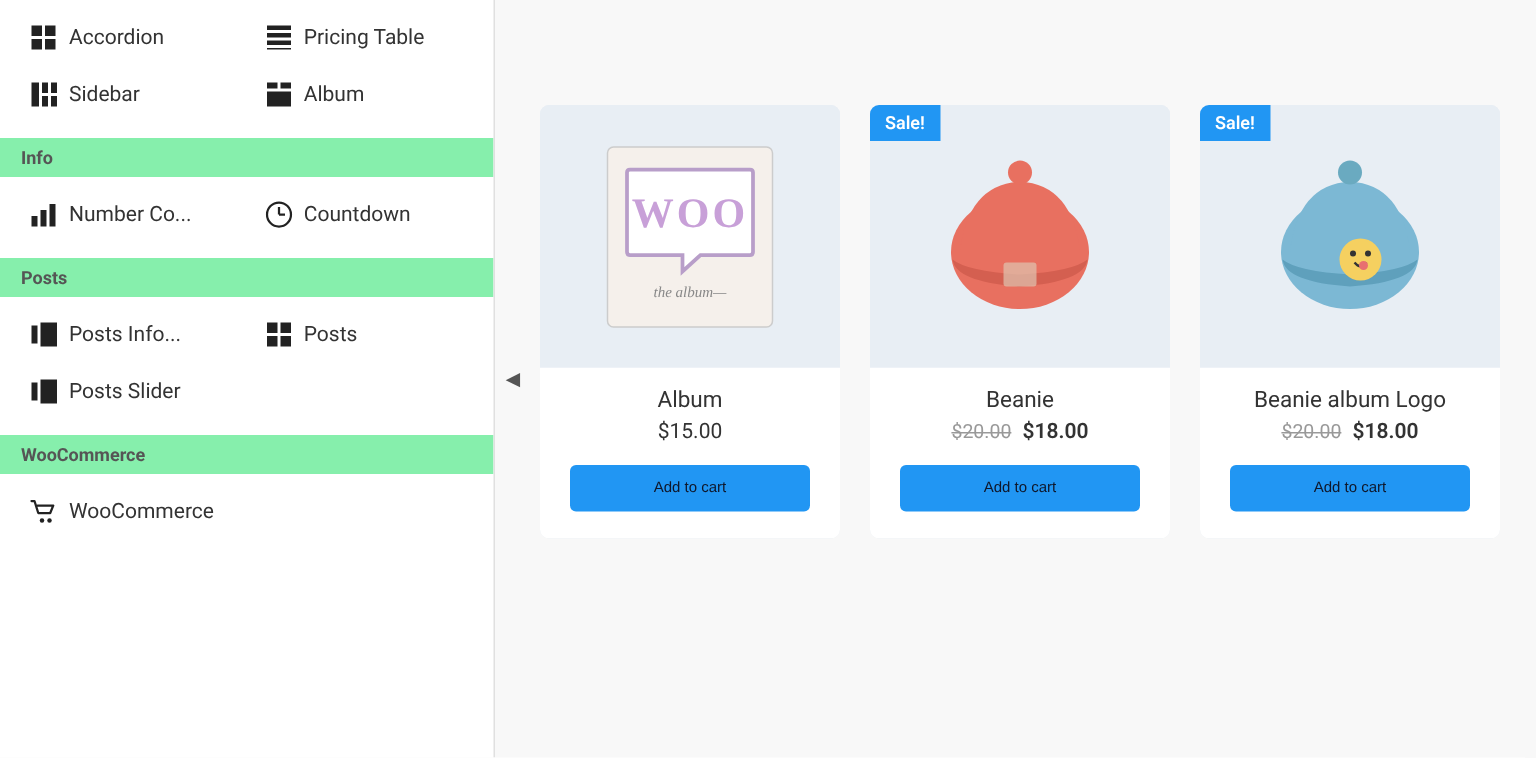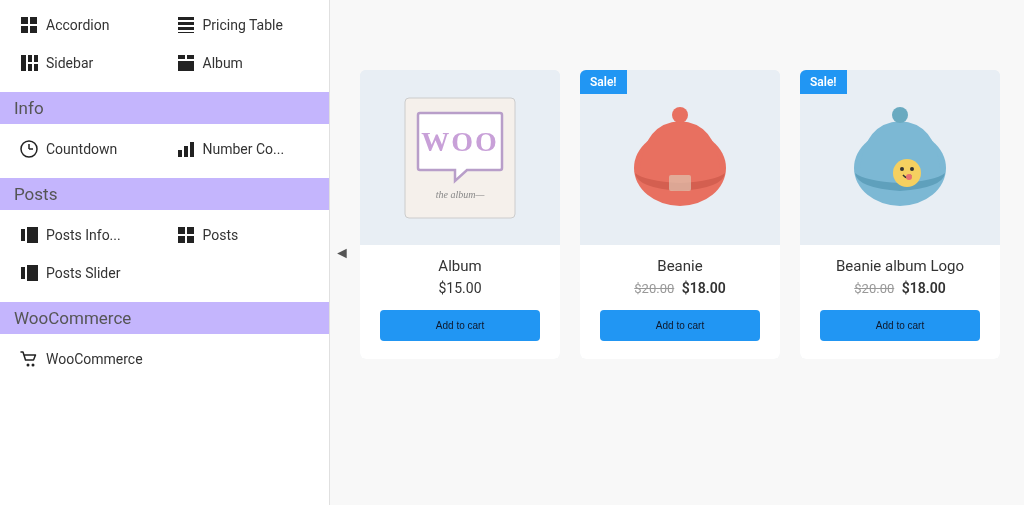--- a/index.html
+++ b/index.html
@@ -42,25 +42,25 @@
     .sidebar-icon {
       width: 18px;
       height: 18px;
       flex-shrink: 0;
       display: flex;
       align-items: center;
       justify-content: center;
     }
 
     .sidebar-section-header {
-      background: #c4b5fd;
+      background: #86efac;
       padding: 6px 14px;
-      font-size: 17px;
+      font-size: 12px;
       color: #555;
-      font-weight: 400;
+      font-weight: 700;
       margin-top: 4px;
     }
 
     
     .main-content {
       flex: 1;
       background: #f8f8f8;
       overflow-y: auto;
       padding: 30px 40px 30px 30px;
       position: relative;
@@ -230,36 +230,36 @@
       </span>
       <span>Album</span>
     </div>
   </div>
 
   <div class="sidebar-section-header">Info</div>
   <div class="sidebar-grid">
     <div class="sidebar-item">
       <span class="sidebar-icon">
         <svg width="18" height="18" viewBox="0 0 18 18" fill="none">
+          <rect x="1" y="10" width="4" height="7" fill="#222"></rect>
+          <rect x="7" y="6" width="4" height="11" fill="#222"></rect>
+          <rect x="13" y="2" width="4" height="15" fill="#222"></rect>
+        </svg>
+      </span>
+      <span>Number Co...</span>
+    </div>
+    <div class="sidebar-item">
+      <span class="sidebar-icon">
+        <svg width="18" height="18" viewBox="0 0 18 18" fill="none">
           <circle cx="9" cy="9" r="8" stroke="#222" stroke-width="1.5" fill="none"></circle>
           <line x1="9" y1="9" x2="9" y2="4" stroke="#222" stroke-width="1.5"></line>
           <line x1="9" y1="9" x2="13" y2="9" stroke="#222" stroke-width="1.5"></line>
         </svg>
       </span>
       <span>Countdown</span>
-    </div>
-    <div class="sidebar-item">
-      <span class="sidebar-icon">
-        <svg width="18" height="18" viewBox="0 0 18 18" fill="none">
-          <rect x="1" y="10" width="4" height="7" fill="#222"></rect>
-          <rect x="7" y="6" width="4" height="11" fill="#222"></rect>
-          <rect x="13" y="2" width="4" height="15" fill="#222"></rect>
-        </svg>
-      </span>
-      <span>Number Co...</span>
     </div>
   </div>
 
   <div class="sidebar-section-header">Posts</div>
   <div class="sidebar-grid">
     <div class="sidebar-item">
       <span class="sidebar-icon">
         <svg width="18" height="18" viewBox="0 0 18 18" fill="none">
           <rect x="1" y="3" width="4" height="12" fill="#222"></rect>
           <rect x="7" y="1" width="11" height="16" fill="#222"></rect>

